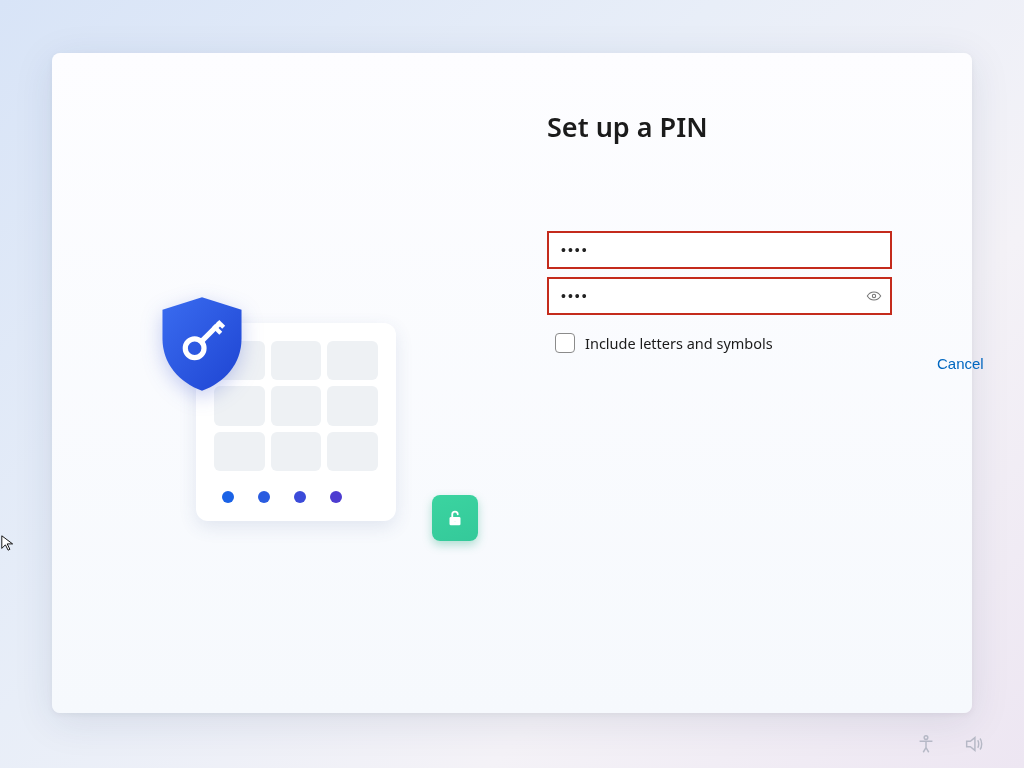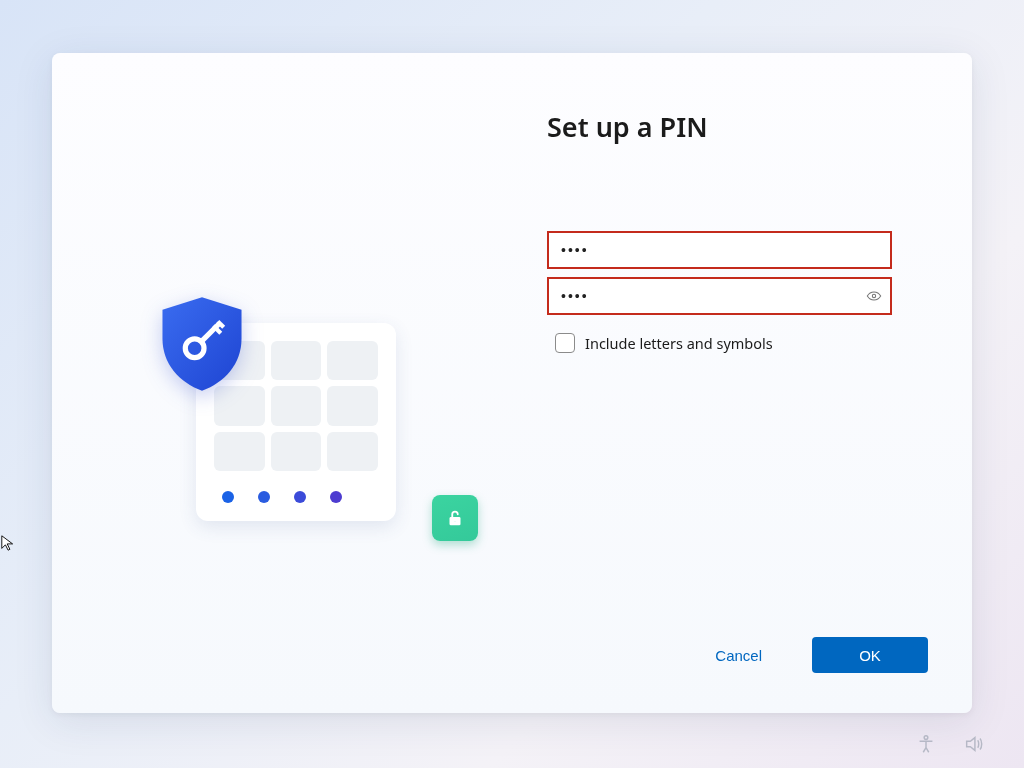--- a/index.html
+++ b/index.html
@@ -9,21 +9,21 @@
     position: relative;
   }
   .panel {
     position: absolute;
     left: 52px; top: 53px;
     width: 920px; height: 660px;
     background: linear-gradient(180deg, #fdfdff 0%, #f6f9fd 100%);
     border-radius: 8px;
     box-shadow: 0 8px 40px rgba(30,50,90,0.10), 0 2px 6px rgba(0,0,0,0.05);
     display: flex;
-    flex-direction: column;
+    flex-direction: row;
   }
   .main-row {
     flex: 1 1 auto;
     display: flex;
     flex-direction: row;
   }
   .left-col {
     width: 440px;
     position: relative;
   }

